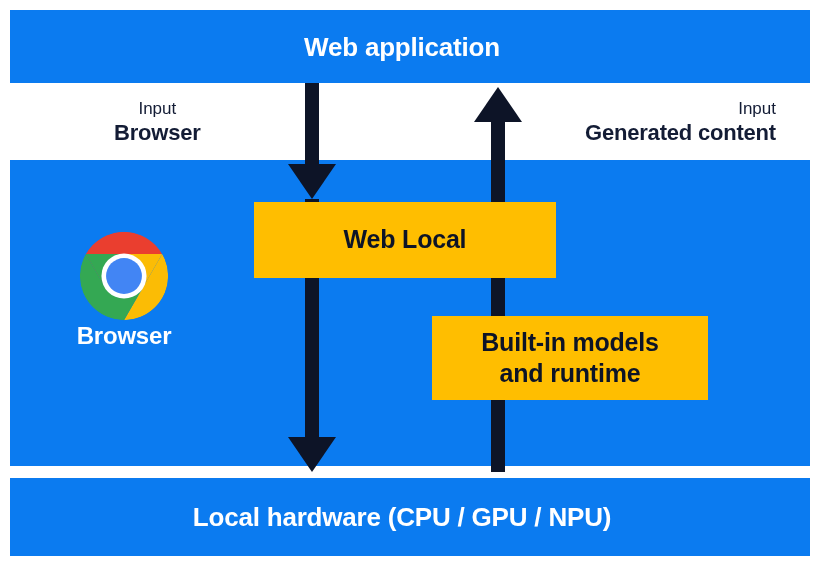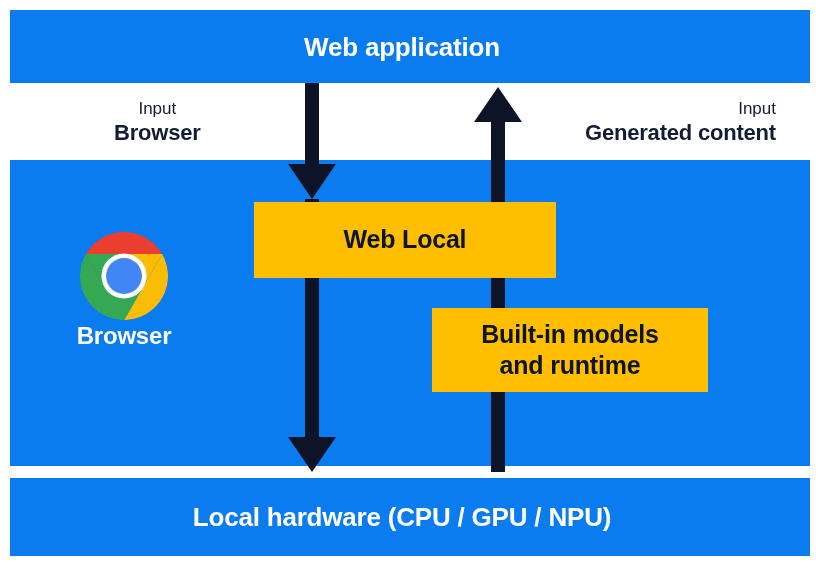--- a/index.html
+++ b/index.html
@@ -116,21 +116,21 @@
   #box-web-apis {
     left: 254px;
     top: 202px;
     width: 302px;
     height: 76px;
     font-size: 25px;
     z-index: 3;
   }
   #box-builtin-models {
     left: 432px;
-    top: 308px;
+    top: 316px;
     width: 276px;
     height: 84px;
     font-size: 25px;
     z-index: 3;
   }
 
   
   #browser-group {
     position: absolute;
     left: 62px;

